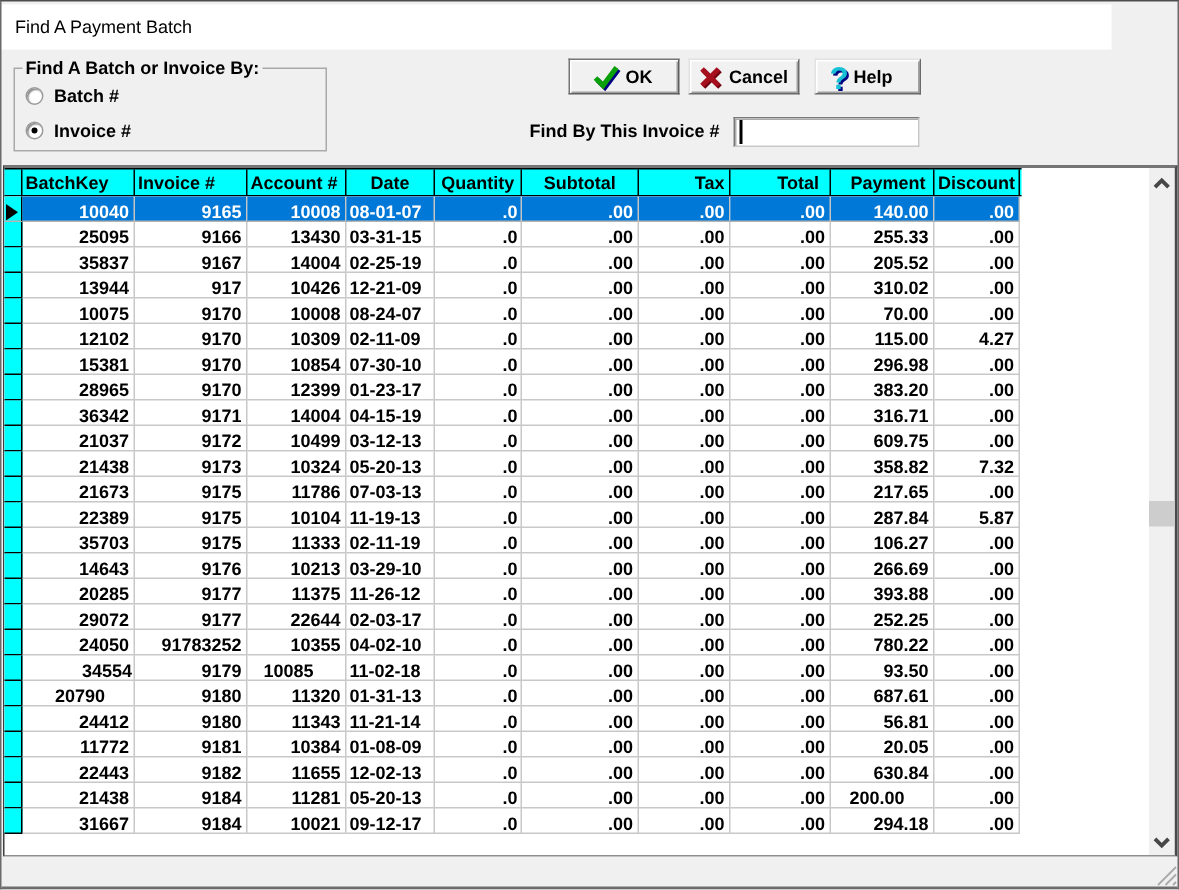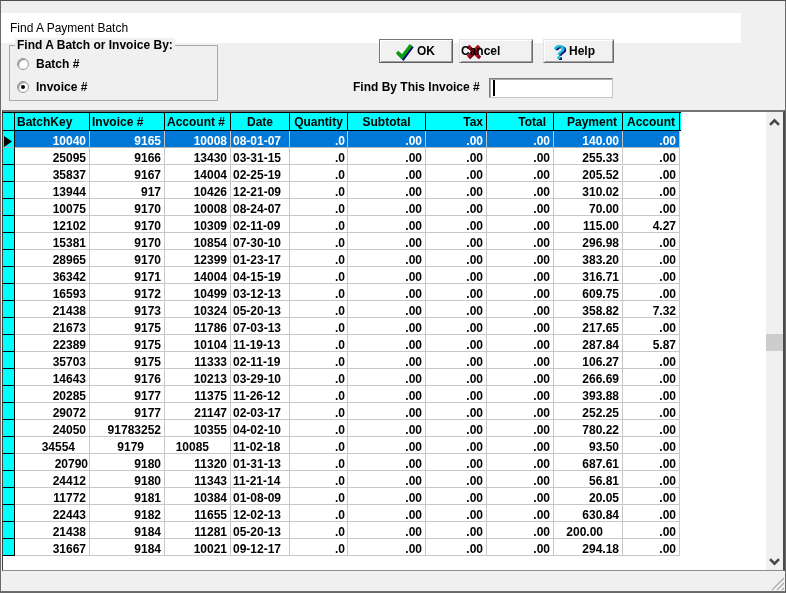--- a/index.html
+++ b/index.html
@@ -1,18 +1,18 @@
 <!DOCTYPE html>
 <html><head><meta charset="utf-8"><style>
 html,body{margin:0;padding:0;width:786px;height:593px;overflow:hidden;background:#F0F0F0;
   font-family:"Liberation Sans",sans-serif;position:relative}
 body{filter:opacity(1)}
 .abs{position:absolute}
 #border{position:absolute;left:0;top:0;width:786px;height:593px;border:1px solid #6A6A6A;border-top-color:#4D4D4D;box-sizing:border-box;z-index:50;pointer-events:none}
-#title{position:absolute;left:1px;top:13px;width:740px;height:30px;background:#fff;font-size:12px;line-height:31px;padding-left:9px;box-sizing:border-box;color:#000}
+#title{position:absolute;left:1px;top:3px;width:740px;height:30px;background:#fff;font-size:12px;line-height:31px;padding-left:9px;box-sizing:border-box;color:#000}
 
 #grp{position:absolute;left:9px;top:45px;width:209px;height:56px;border:1px solid #A9A9A9;box-sizing:border-box}
 #grplbl{position:absolute;left:15px;top:38px;background:#F0F0F0;padding:0 2px;font-size:12px;font-weight:bold;z-index:5}
 .radio{position:absolute;width:12px;height:12px;box-sizing:border-box;border-radius:50%;background:#fff;border:1px solid #9A9A9A;box-shadow:inset 1px 1px 1px rgba(70,70,70,.65)}
 .rlbl{position:absolute;font-size:12px;font-weight:bold;line-height:14px}
 .dot{position:absolute;left:3px;top:3px;width:4px;height:4px;border-radius:50%;background:#000}
 
 .btn{position:absolute;top:39px;height:24px;background:#F1F1F1;box-sizing:border-box;
  border:1px solid;border-color:#E2E2E2 #6A6A6A #6A6A6A #E2E2E2;
  box-shadow:inset 1px 1px 0 #fff,inset -1px -1px 0 #A0A0A0;
@@ -65,21 +65,21 @@
  <path d="M3 9 L8 14 L17 2" fill="none" stroke="#000080" stroke-width="3.4" transform="translate(1.3,1.3)"></path>
  <path d="M3 9 L8 14 L17 2" fill="none" stroke="#0AA00A" stroke-width="3.4"></path>
 </svg>
 <div class="btxt" style="left:417px">OK</div>
 
 <div class="btn" id="cancelbtn"></div>
 <svg class="abs" style="left:466px;top:44px" width="18" height="16" viewBox="0 0 18 16">
  <path d="M2 2 L13 13 M13 2 L2 13" fill="none" stroke="#70000E" stroke-width="3.4" transform="translate(1,1)"></path>
  <path d="M2 2 L13 13 M13 2 L2 13" fill="none" stroke="#A6101E" stroke-width="3.4"></path>
 </svg>
-<div class="btxt" style="left:461px">Cancel</div>
+<div class="btxt" style="left:486px">Cancel</div>
 
 <div class="btn" id="helpbtn"></div>
 <svg class="abs" style="left:551px;top:41px" width="20" height="24" viewBox="0 0 20 24">
  <text x="3.4" y="19.4" font-family="Liberation Sans,sans-serif" font-size="21" font-weight="bold" fill="#000080">?</text>
  <text x="2" y="18" font-family="Liberation Sans,sans-serif" font-size="21" font-weight="bold" fill="#17C0D4">?</text>
 </svg>
 <div class="btxt" style="left:569px">Help</div>
 
 <div id="findlbl">Find By This Invoice #</div>
 <div id="findbox"></div>
@@ -91,21 +91,21 @@
 <div class="c c0"></div>
 <div class="c c1 tl" style="padding-left:2px">BatchKey</div>
 <div class="c c2 tl" style="padding-left:2px">Invoice #</div>
 <div class="c c3 tl" style="padding-left:2px">Account #</div>
 <div class="c c4 tc">Date</div>
 <div class="c c5 tc">Quantity</div>
 <div class="c c6 tc">Subtotal</div>
 <div class="c c7 tr" style="padding-right:3px">Tax</div>
 <div class="c c8 tr" style="padding-right:7px">Total</div>
 <div class="c c9 tr" style="padding-right:5px">Payment</div>
-<div class="c c10 tc">Account</div>
+<div class="c c10 tc">Discount</div>
 </div>
 <div class="row sel">
 <div class="c c0">
         <svg width="8" height="11" viewBox="0 0 8 11" style="margin:3px 0 0 1px">
           <path d="M0 0 L8 5.5 L0 11 Z" fill="#000"></path>
         </svg>
       </div>
 <div class="c c1 tr" style="padding-right:3px">10040</div>
 <div class="c c2 tr" style="padding-right:3px">9165</div>
 <div class="c c3 tr" style="padding-right:3px">10008</div>
@@ -216,21 +216,21 @@
 <div class="c c4 tl" style="padding-left:2px">04-15-19</div>
 <div class="c c5 tr" style="padding-right:2px">.0</div>
 <div class="c c6 tr" style="padding-right:3px">.00</div>
 <div class="c c7 tr" style="padding-right:3px">.00</div>
 <div class="c c8 tr" style="padding-right:3px">.00</div>
 <div class="c c9 tr" style="padding-right:3px">316.71</div>
 <div class="c c10 tr" style="padding-right:3px">.00</div>
 </div>
 <div class="row">
 <div class="c c0"></div>
-<div class="c c1 tr" style="padding-right:3px">16593</div>
+<div class="c c1 tr" style="padding-right:3px">21037</div>
 <div class="c c2 tr" style="padding-right:3px">9172</div>
 <div class="c c3 tr" style="padding-right:3px">10499</div>
 <div class="c c4 tl" style="padding-left:2px">03-12-13</div>
 <div class="c c5 tr" style="padding-right:2px">.0</div>
 <div class="c c6 tr" style="padding-right:3px">.00</div>
 <div class="c c7 tr" style="padding-right:3px">.00</div>
 <div class="c c8 tr" style="padding-right:3px">.00</div>
 <div class="c c9 tr" style="padding-right:3px">609.75</div>
 <div class="c c10 tr" style="padding-right:3px">.00</div>
 </div>
@@ -309,21 +309,21 @@
 <div class="c c6 tr" style="padding-right:3px">.00</div>
 <div class="c c7 tr" style="padding-right:3px">.00</div>
 <div class="c c8 tr" style="padding-right:3px">.00</div>
 <div class="c c9 tr" style="padding-right:3px">393.88</div>
 <div class="c c10 tr" style="padding-right:3px">.00</div>
 </div>
 <div class="row">
 <div class="c c0"></div>
 <div class="c c1 tr" style="padding-right:3px">29072</div>
 <div class="c c2 tr" style="padding-right:3px">9177</div>
-<div class="c c3 tr" style="padding-right:3px">21147</div>
+<div class="c c3 tr" style="padding-right:3px">22644</div>
 <div class="c c4 tl" style="padding-left:2px">02-03-17</div>
 <div class="c c5 tr" style="padding-right:2px">.0</div>
 <div class="c c6 tr" style="padding-right:3px">.00</div>
 <div class="c c7 tr" style="padding-right:3px">.00</div>
 <div class="c c8 tr" style="padding-right:3px">.00</div>
 <div class="c c9 tr" style="padding-right:3px">252.25</div>
 <div class="c c10 tr" style="padding-right:3px">.00</div>
 </div>
 <div class="row">
 <div class="c c0"></div>
@@ -333,34 +333,34 @@
 <div class="c c4 tl" style="padding-left:2px">04-02-10</div>
 <div class="c c5 tr" style="padding-right:2px">.0</div>
 <div class="c c6 tr" style="padding-right:3px">.00</div>
 <div class="c c7 tr" style="padding-right:3px">.00</div>
 <div class="c c8 tr" style="padding-right:3px">.00</div>
 <div class="c c9 tr" style="padding-right:3px">780.22</div>
 <div class="c c10 tr" style="padding-right:3px">.00</div>
 </div>
 <div class="row">
 <div class="c c0"></div>
-<div class="c c1 tr" style="padding-right:14px">34554</div>
-<div class="c c2 tr" style="padding-right:20px">9179</div>
+<div class="c c1 tr" style="padding-right:1px">34554</div>
+<div class="c c2 tr" style="padding-right:3px">9179</div>
 <div class="c c3 tr" style="padding-right:21px">10085</div>
 <div class="c c4 tl" style="padding-left:2px">11-02-18</div>
 <div class="c c5 tr" style="padding-right:2px">.0</div>
 <div class="c c6 tr" style="padding-right:3px">.00</div>
 <div class="c c7 tr" style="padding-right:3px">.00</div>
 <div class="c c8 tr" style="padding-right:3px">.00</div>
 <div class="c c9 tr" style="padding-right:3px">93.50</div>
 <div class="c c10 tr" style="padding-right:3px">.00</div>
 </div>
 <div class="row">
 <div class="c c0"></div>
-<div class="c c1 tr" style="padding-right:1px">20790</div>
+<div class="c c1 tr" style="padding-right:19px">20790</div>
 <div class="c c2 tr" style="padding-right:3px">9180</div>
 <div class="c c3 tr" style="padding-right:3px">11320</div>
 <div class="c c4 tl" style="padding-left:2px">01-31-13</div>
 <div class="c c5 tr" style="padding-right:2px">.0</div>
 <div class="c c6 tr" style="padding-right:3px">.00</div>
 <div class="c c7 tr" style="padding-right:3px">.00</div>
 <div class="c c8 tr" style="padding-right:3px">.00</div>
 <div class="c c9 tr" style="padding-right:3px">687.61</div>
 <div class="c c10 tr" style="padding-right:3px">.00</div>
 </div>

